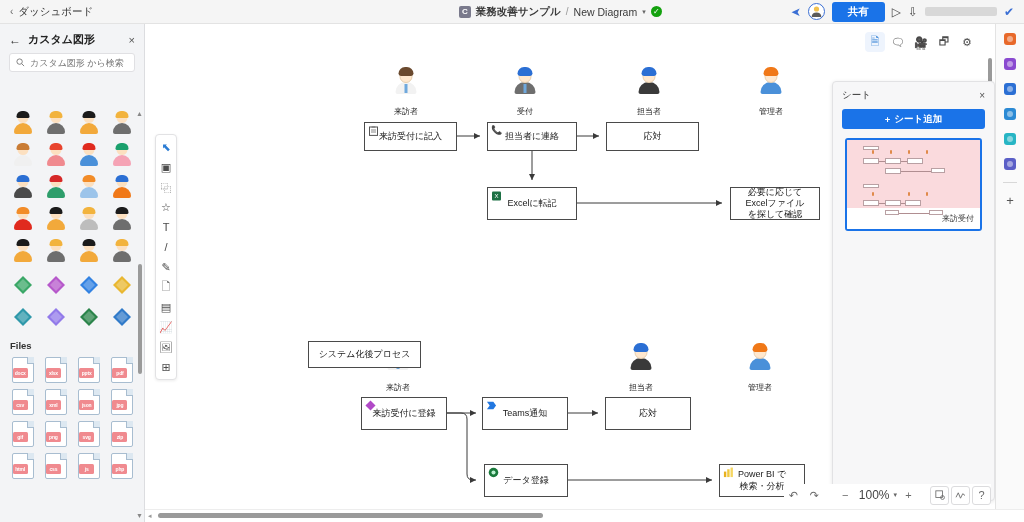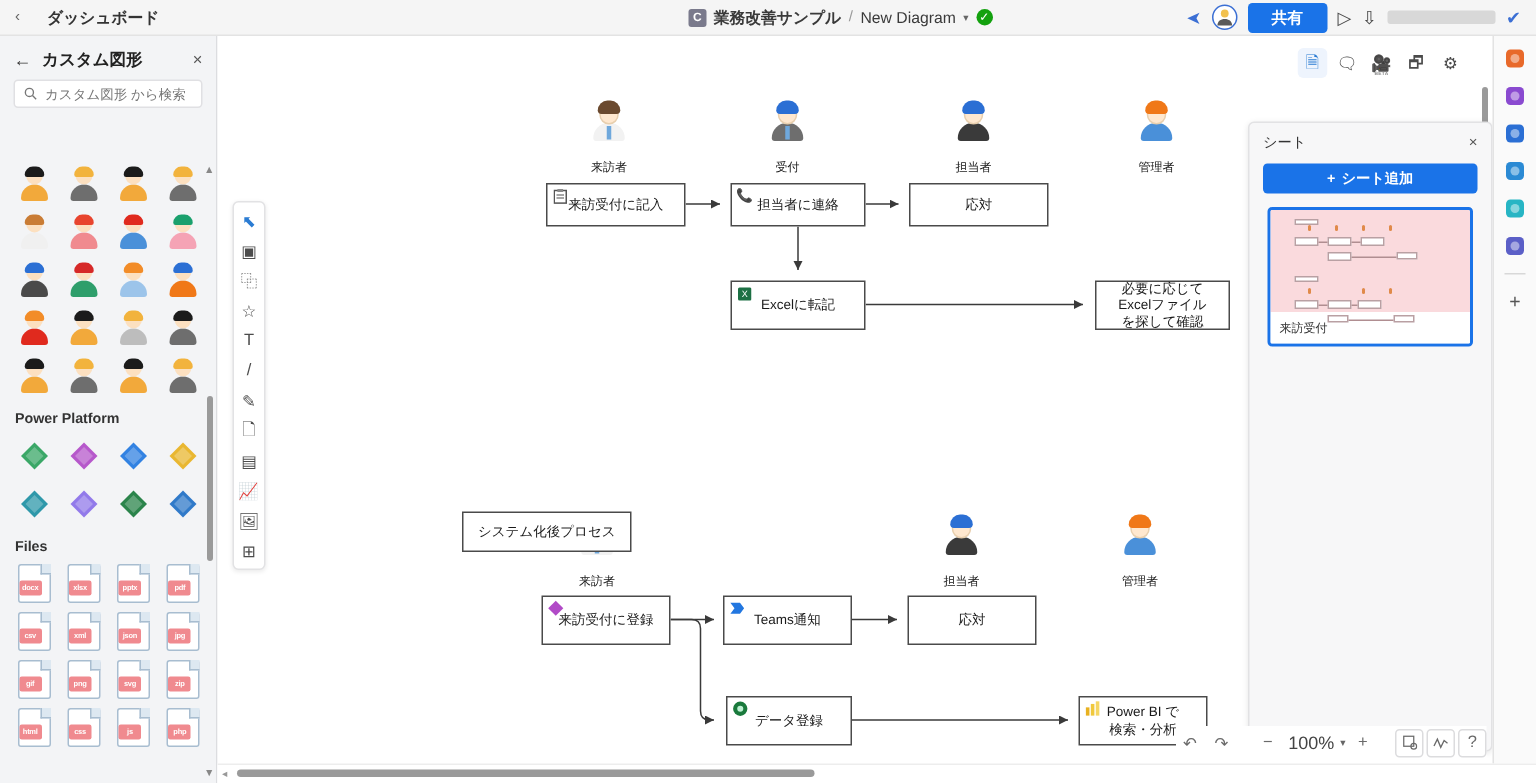--- a/index.html
+++ b/index.html
@@ -13,21 +13,21 @@
   #app { position:relative; width:1024px; height:522px; }
 
   
   .topbar {
     position:absolute; top:0; left:0; width:1024px; height:24px;
     background:#f5f5f5; border-bottom:1px solid #e3e3e3;
     display:flex; align-items:center;
   }
   .tb-left { display:flex; align-items:center; gap:5px; padding-left:10px; width:330px; }
   .tb-chev { font-size:10px; color:#666; }
-  .tb-dash { font-size:10.5px; color:#333; font-weight:700;margin-left:13px; }
+  .tb-dash { font-size:10.5px; color:#333; font-weight:400; }
   .tb-center { flex:1; display:flex; align-items:center; justify-content:center; gap:5px; }
   .doc-badge {
     width:12px; height:12px; border-radius:2px; background:#7a7a8c; color:#fff;
     font-size:8px; display:flex; align-items:center; justify-content:center; font-weight:700;
   }
   .doc-title { font-size:10.5px; color:#3a3a3a; font-weight:600; }
   .doc-sep { color:#999; font-size:10px; }
   .doc-sub { font-size:10.5px; color:#3a3a3a; }
   .caret { font-size:7px; color:#666; }
   .saved-dot {
@@ -146,21 +146,21 @@
     margin:2px 9px 9px 9px; height:20px; background:#1a73e8; color:#fff; border:none;
     border-radius:3px; font-size:9.5px; font-weight:700; cursor:pointer;
     display:flex; align-items:center; justify-content:center; gap:4px; width:calc(100% - 18px);
     font-family:inherit;
   }
   .sp-card {
     margin:0 12px; border:2px solid #1a73e8; border-radius:3px; overflow:hidden;
     background:#fff; cursor:pointer;
   }
   .sp-thumb { height:68px; background:#fadadd; position:relative; }
-  .sp-label { font-size:8px; color:#333; padding:5px 6px; background:#fff; }
+  .sp-label { font-size:8px; color:#333; padding:5px 6px; background:#fff;text-align:right; }
   .mini { position:absolute; background:#fff; border:.5px solid #b9a0a3; }
   .minil { position:absolute; background:#b08e91; height:.5px; }
   .minip { position:absolute; width:2px; height:4px; background:#e08a4a; border-radius:1px; }
   .minit { position:absolute; background:#fff; border:.5px solid #b9a0a3; }
 
   
   .rail {
     position:absolute; right:0; top:24px; width:29px; height:498px;
     background:#fafafa; border-left:1px solid #e3e3e3;
     display:flex; flex-direction:column; align-items:center; padding-top:6px; gap:8px;
@@ -402,21 +402,20 @@
             </div>
           </div>
           <div class="shp">
             <div class="pg">
               <div class="body" style="background:#6e6e6e"></div>
               <div class="head"></div>
               <div class="hair" style="background:#f2b33d"></div>
             </div>
           </div>
         </div>
-      <div class="lp-sect">Power Platform</div>
       <div class="lp-grid" id="apps-grid">
           <div class="shp">
             <svg width="20" height="20" viewBox="0 0 20 20">
               <polygon points="10,1 19,10 10,19 1,10" fill="#2aa05a" opacity=".92"></polygon>
               <polygon points="10,4 16,10 10,16 4,10" fill="#ffffff" opacity=".25"></polygon>
             </svg>
           </div>
           <div class="shp">
             <svg width="20" height="20" viewBox="0 0 20 20">
               <polygon points="10,1 19,10 10,19 1,10" fill="#b14ac7" opacity=".92"></polygon>

